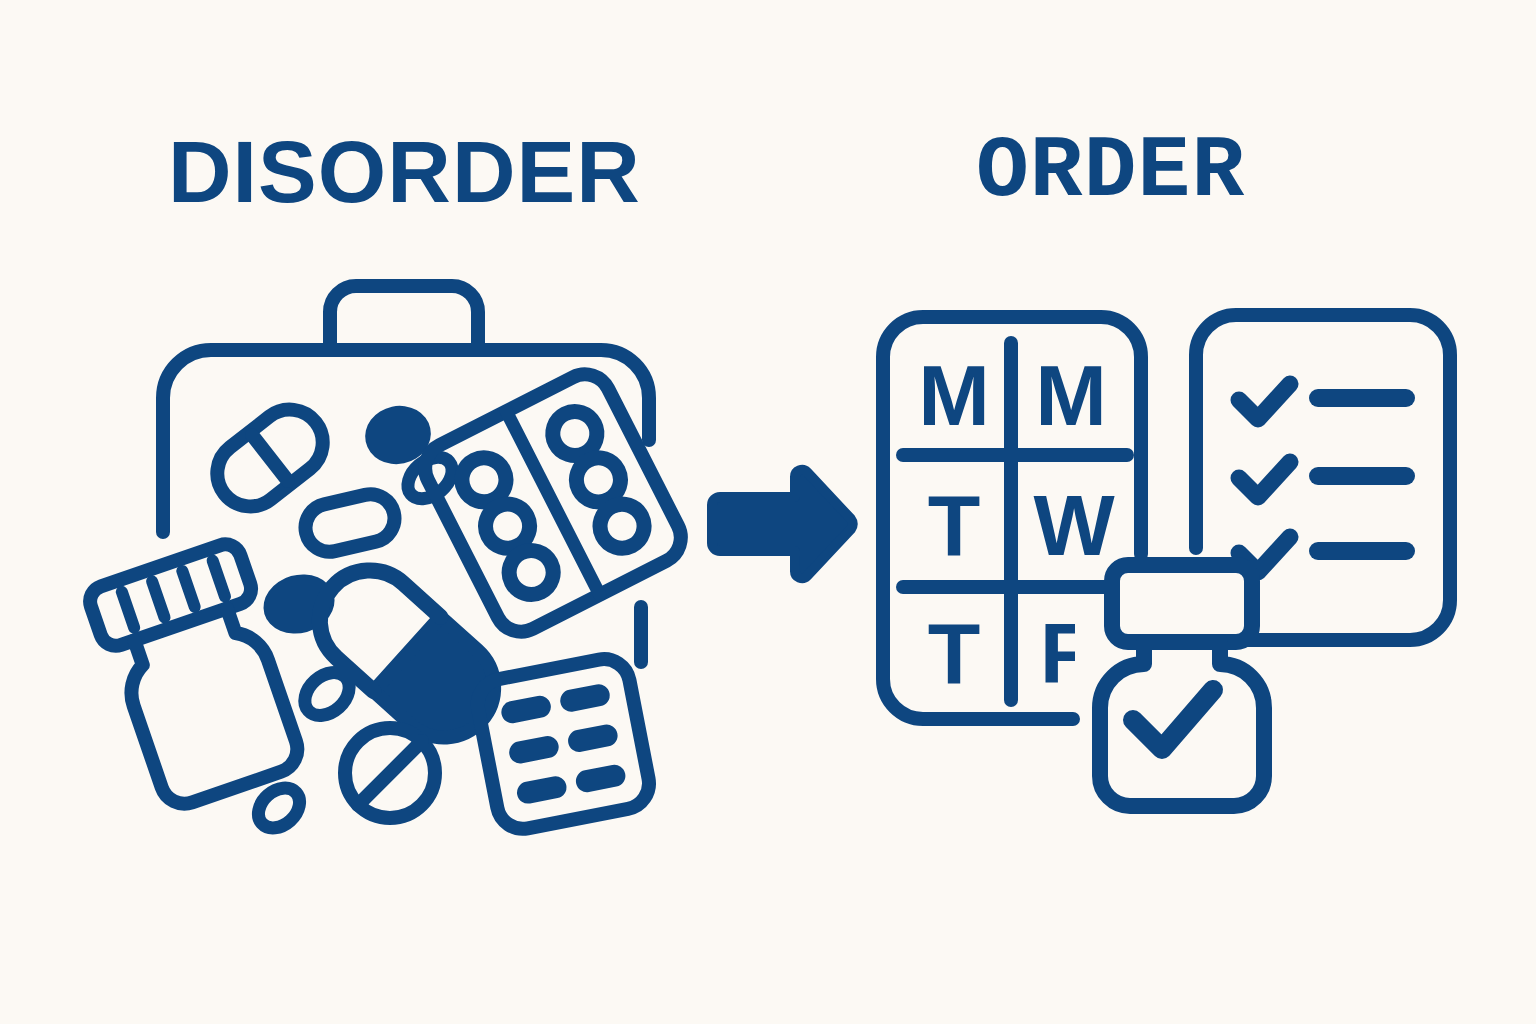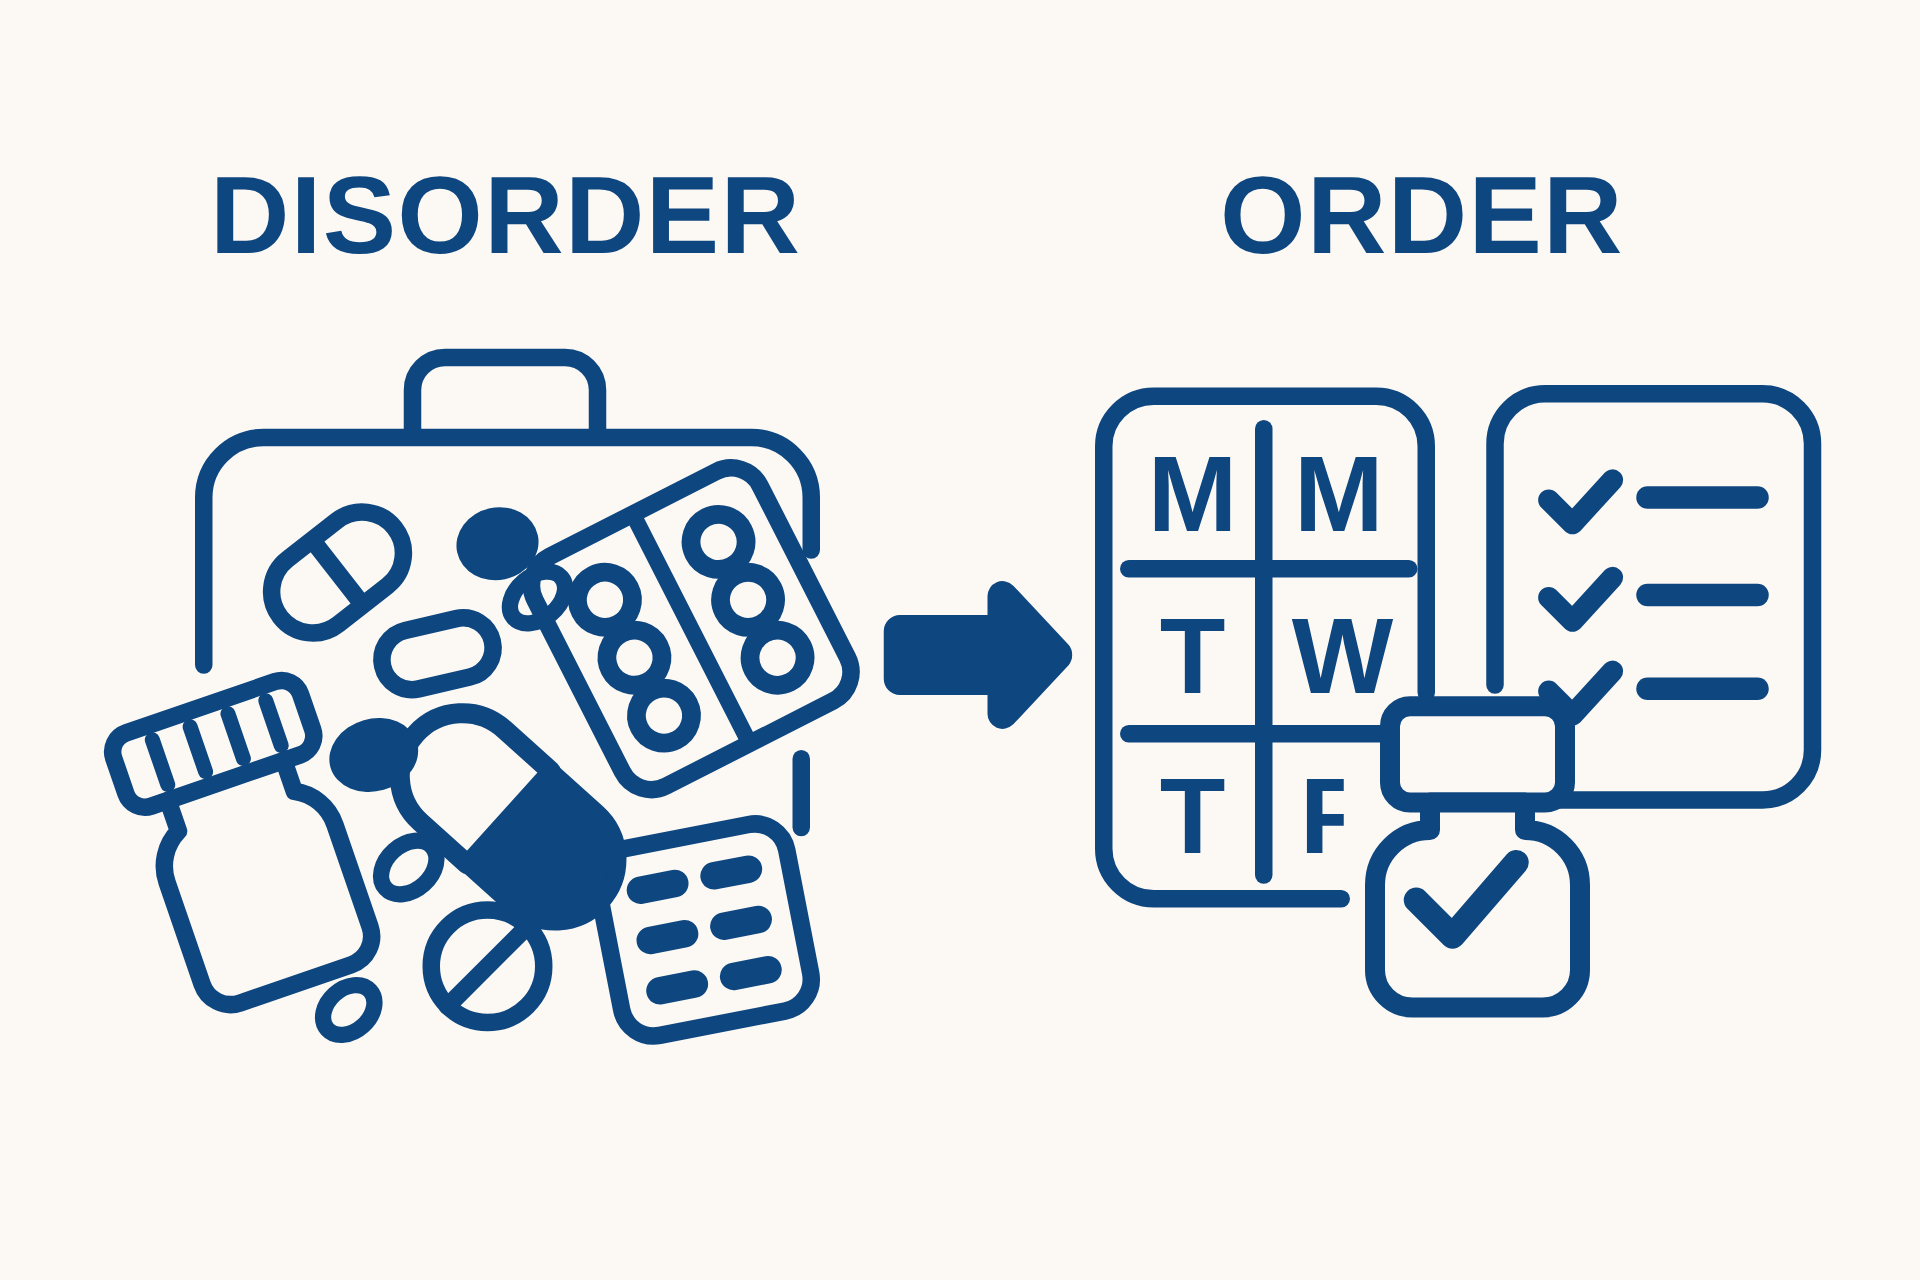--- a/index.html
+++ b/index.html
@@ -33,20 +33,21 @@
   }
   #title-disorder {
     left: 168px;
     top: 128px;
     font-size: 88px;
   }
   #title-order {
     left: 976px;
     top: 128px;
     font-size: 88px;
+    font-family: Liberation Mono, monospace;
   }
   .art {
     position: absolute;
     left: 0;
     top: 0;
     width: 1536px;
     height: 1024px;
     pointer-events: none;
   }
   .art svg { display: block; }

